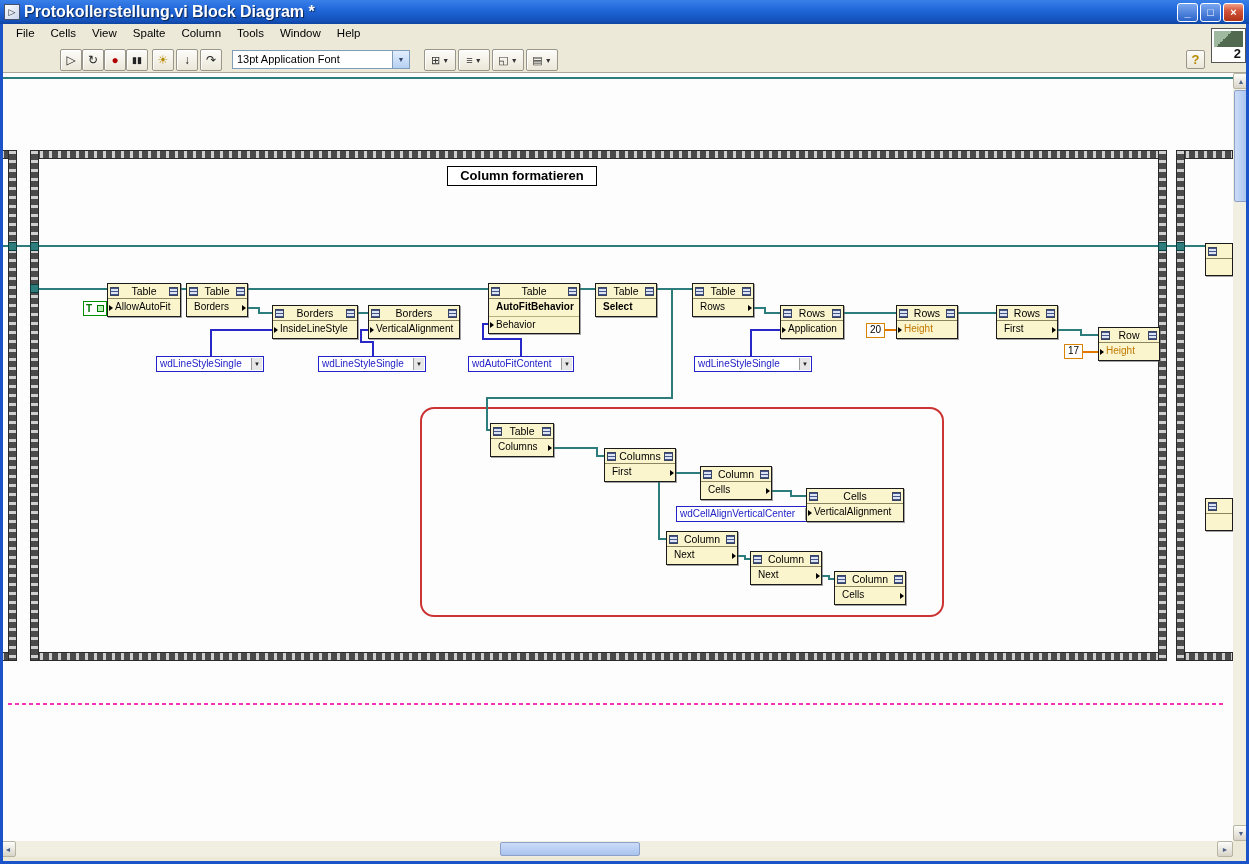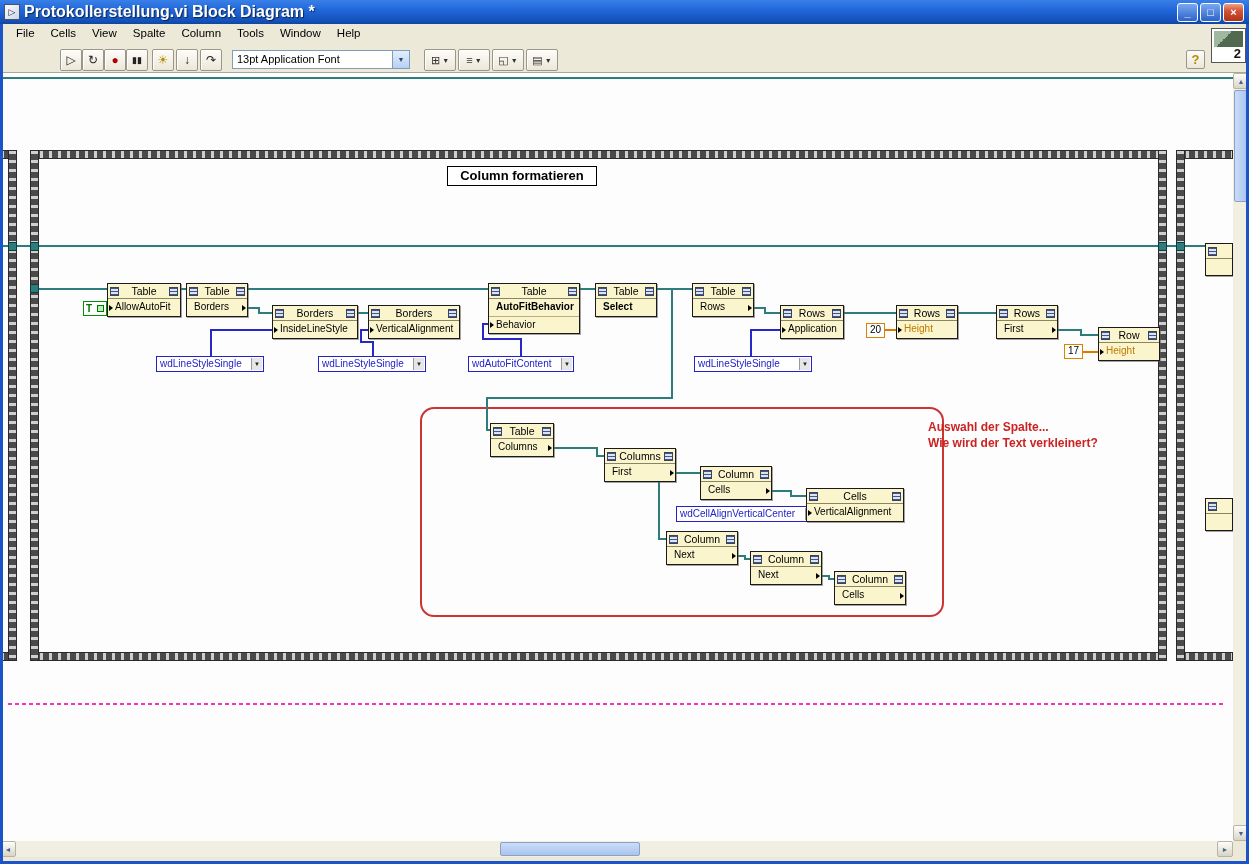--- a/index.html
+++ b/index.html
@@ -452,24 +452,20 @@
     <div class="prow"></div>
   </div>
   <div class="pnode partial" style="left:1205px;top:425px;width:28px;height:33px">
     <div class="hdr">
         <span class="cicon"></span>
       </div>
     <div class="prow"></div>
   </div>
 
   <div class="flabel">Column formatieren</div>
-  <div class="redtext">
-    <div>Auswahl der Spalte...</div>
-    <div>Wie wird der Text verkleinert?</div>
-  </div>
 
   <div class="pagebreak"></div>
 </div>
 
 <div class="vscroll">
   <span class="sbtn" style="left:0;top:0">▲</span>
   <div class="vthumb" style="top:17px;height:112px"></div>
   <span class="sbtn" style="left:0;top:752px">▼</span>
 </div>
 <div class="hscroll">

